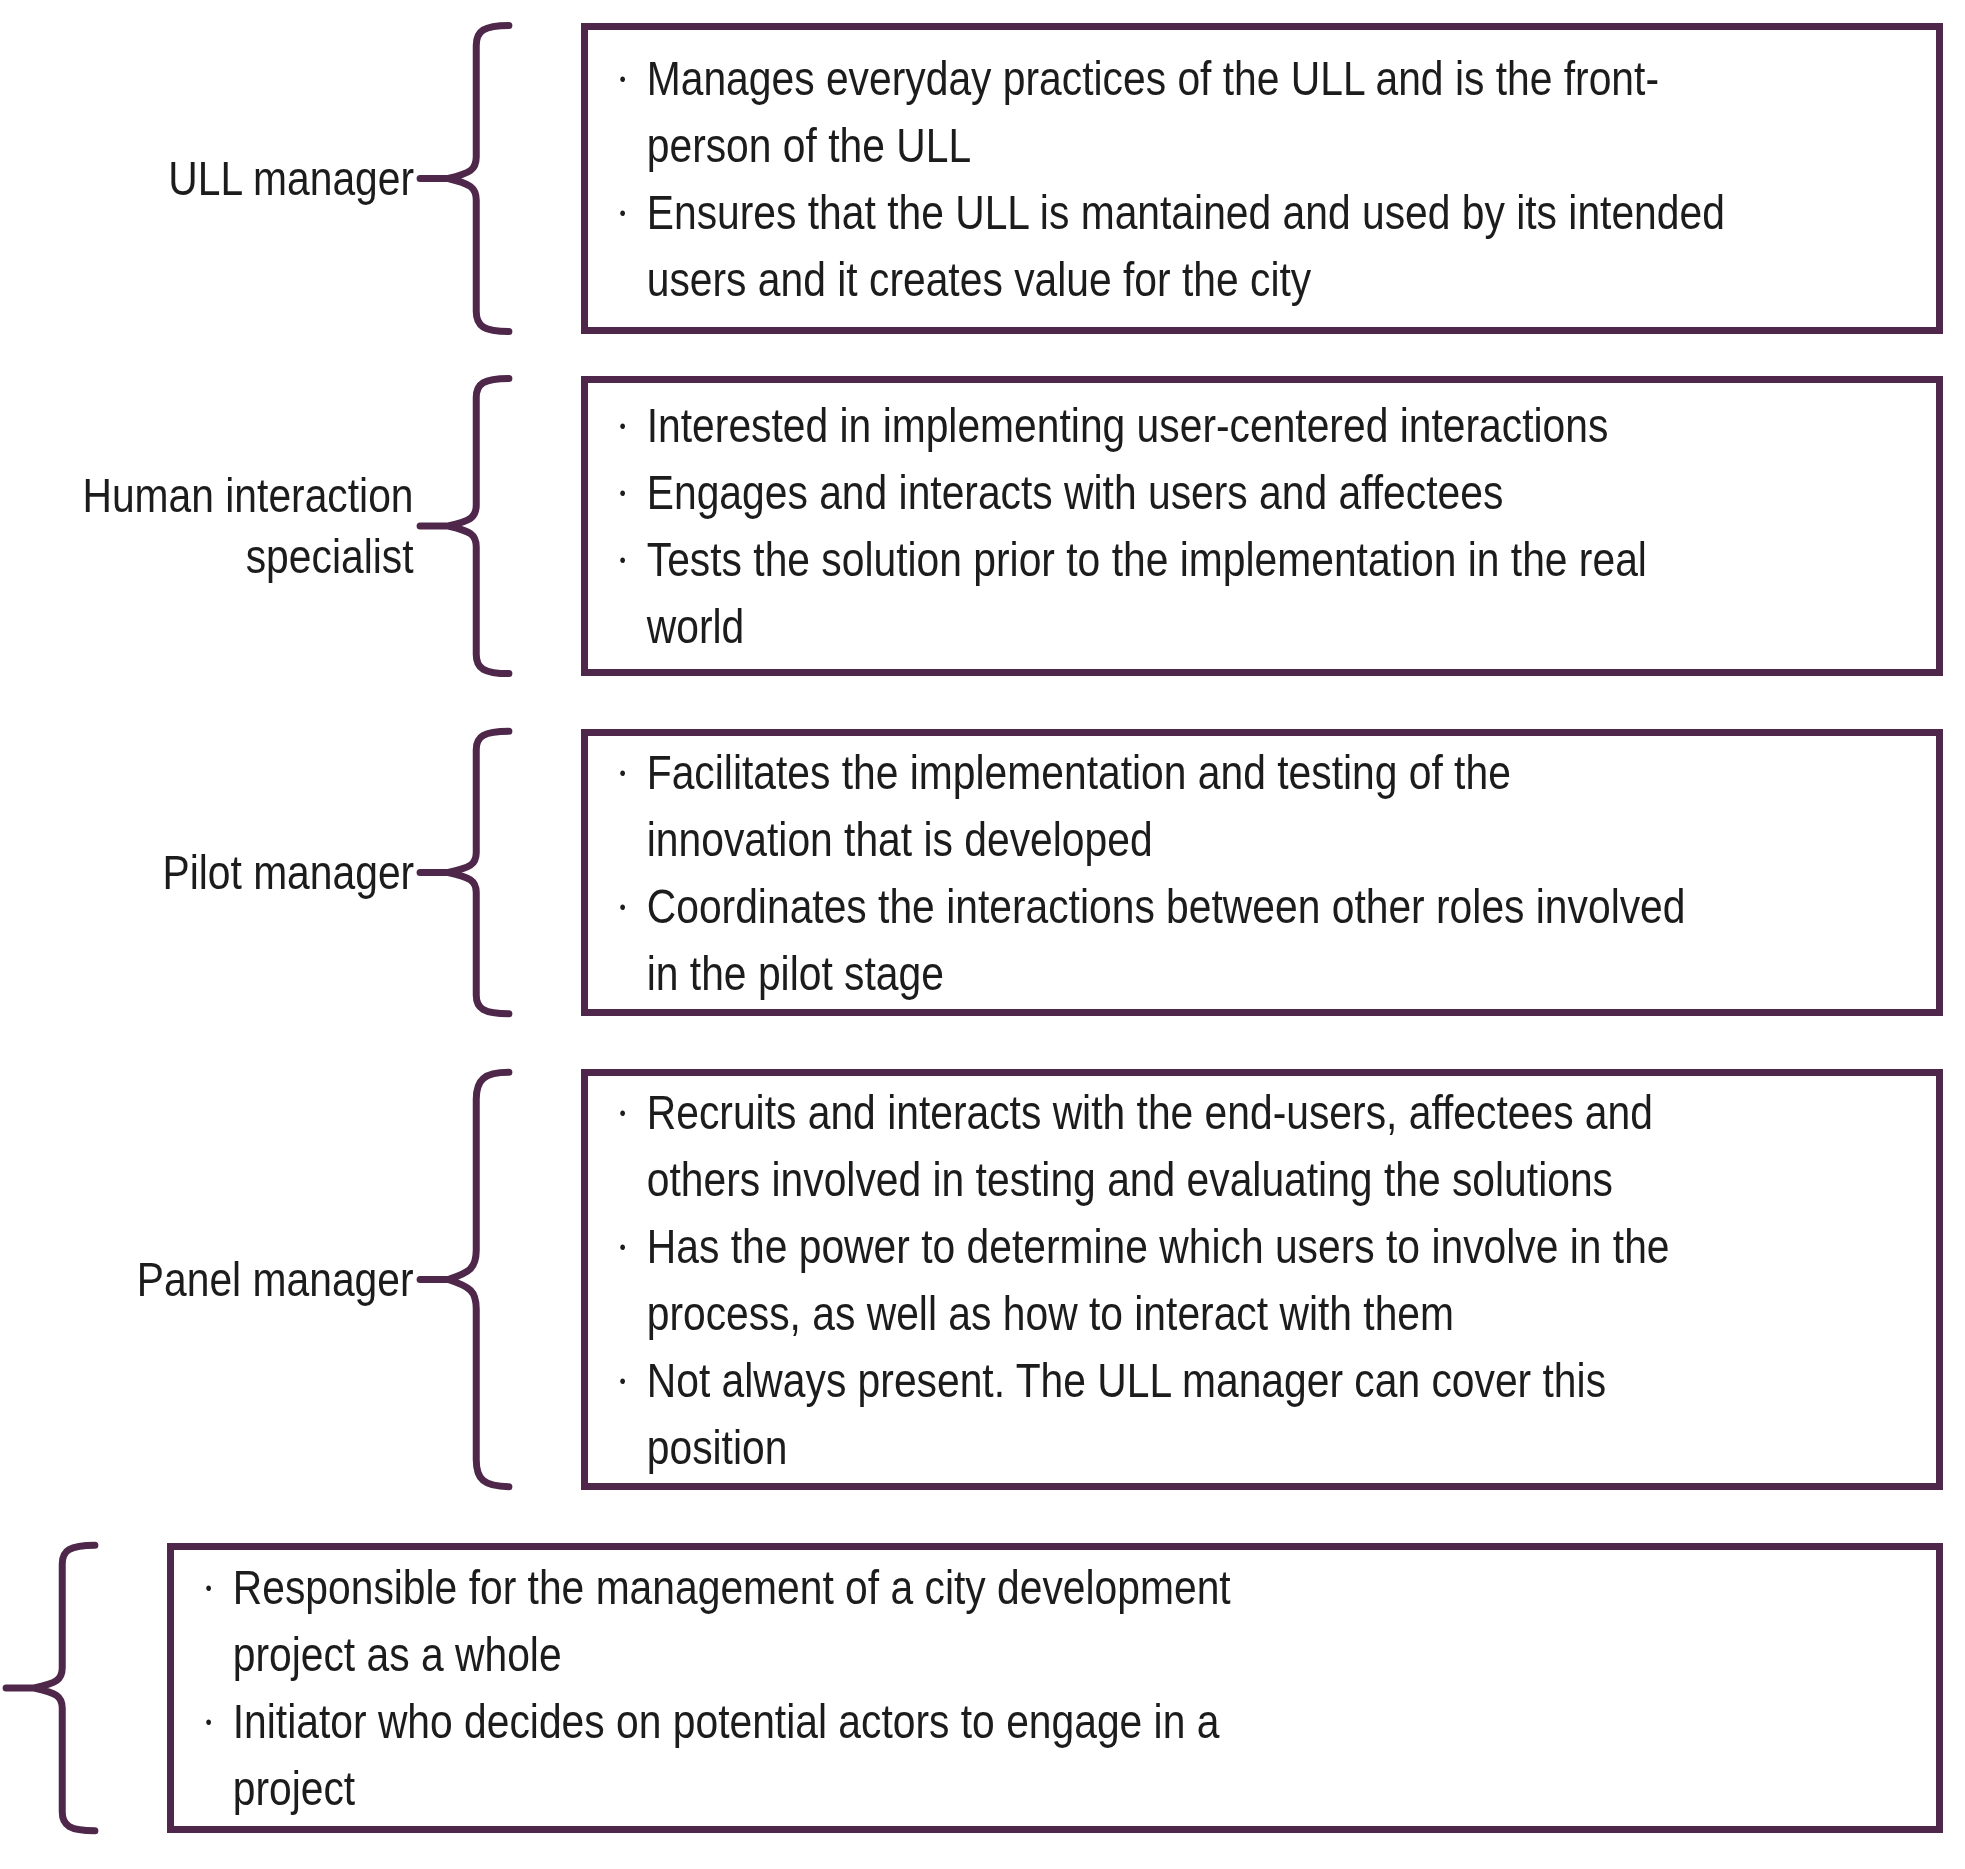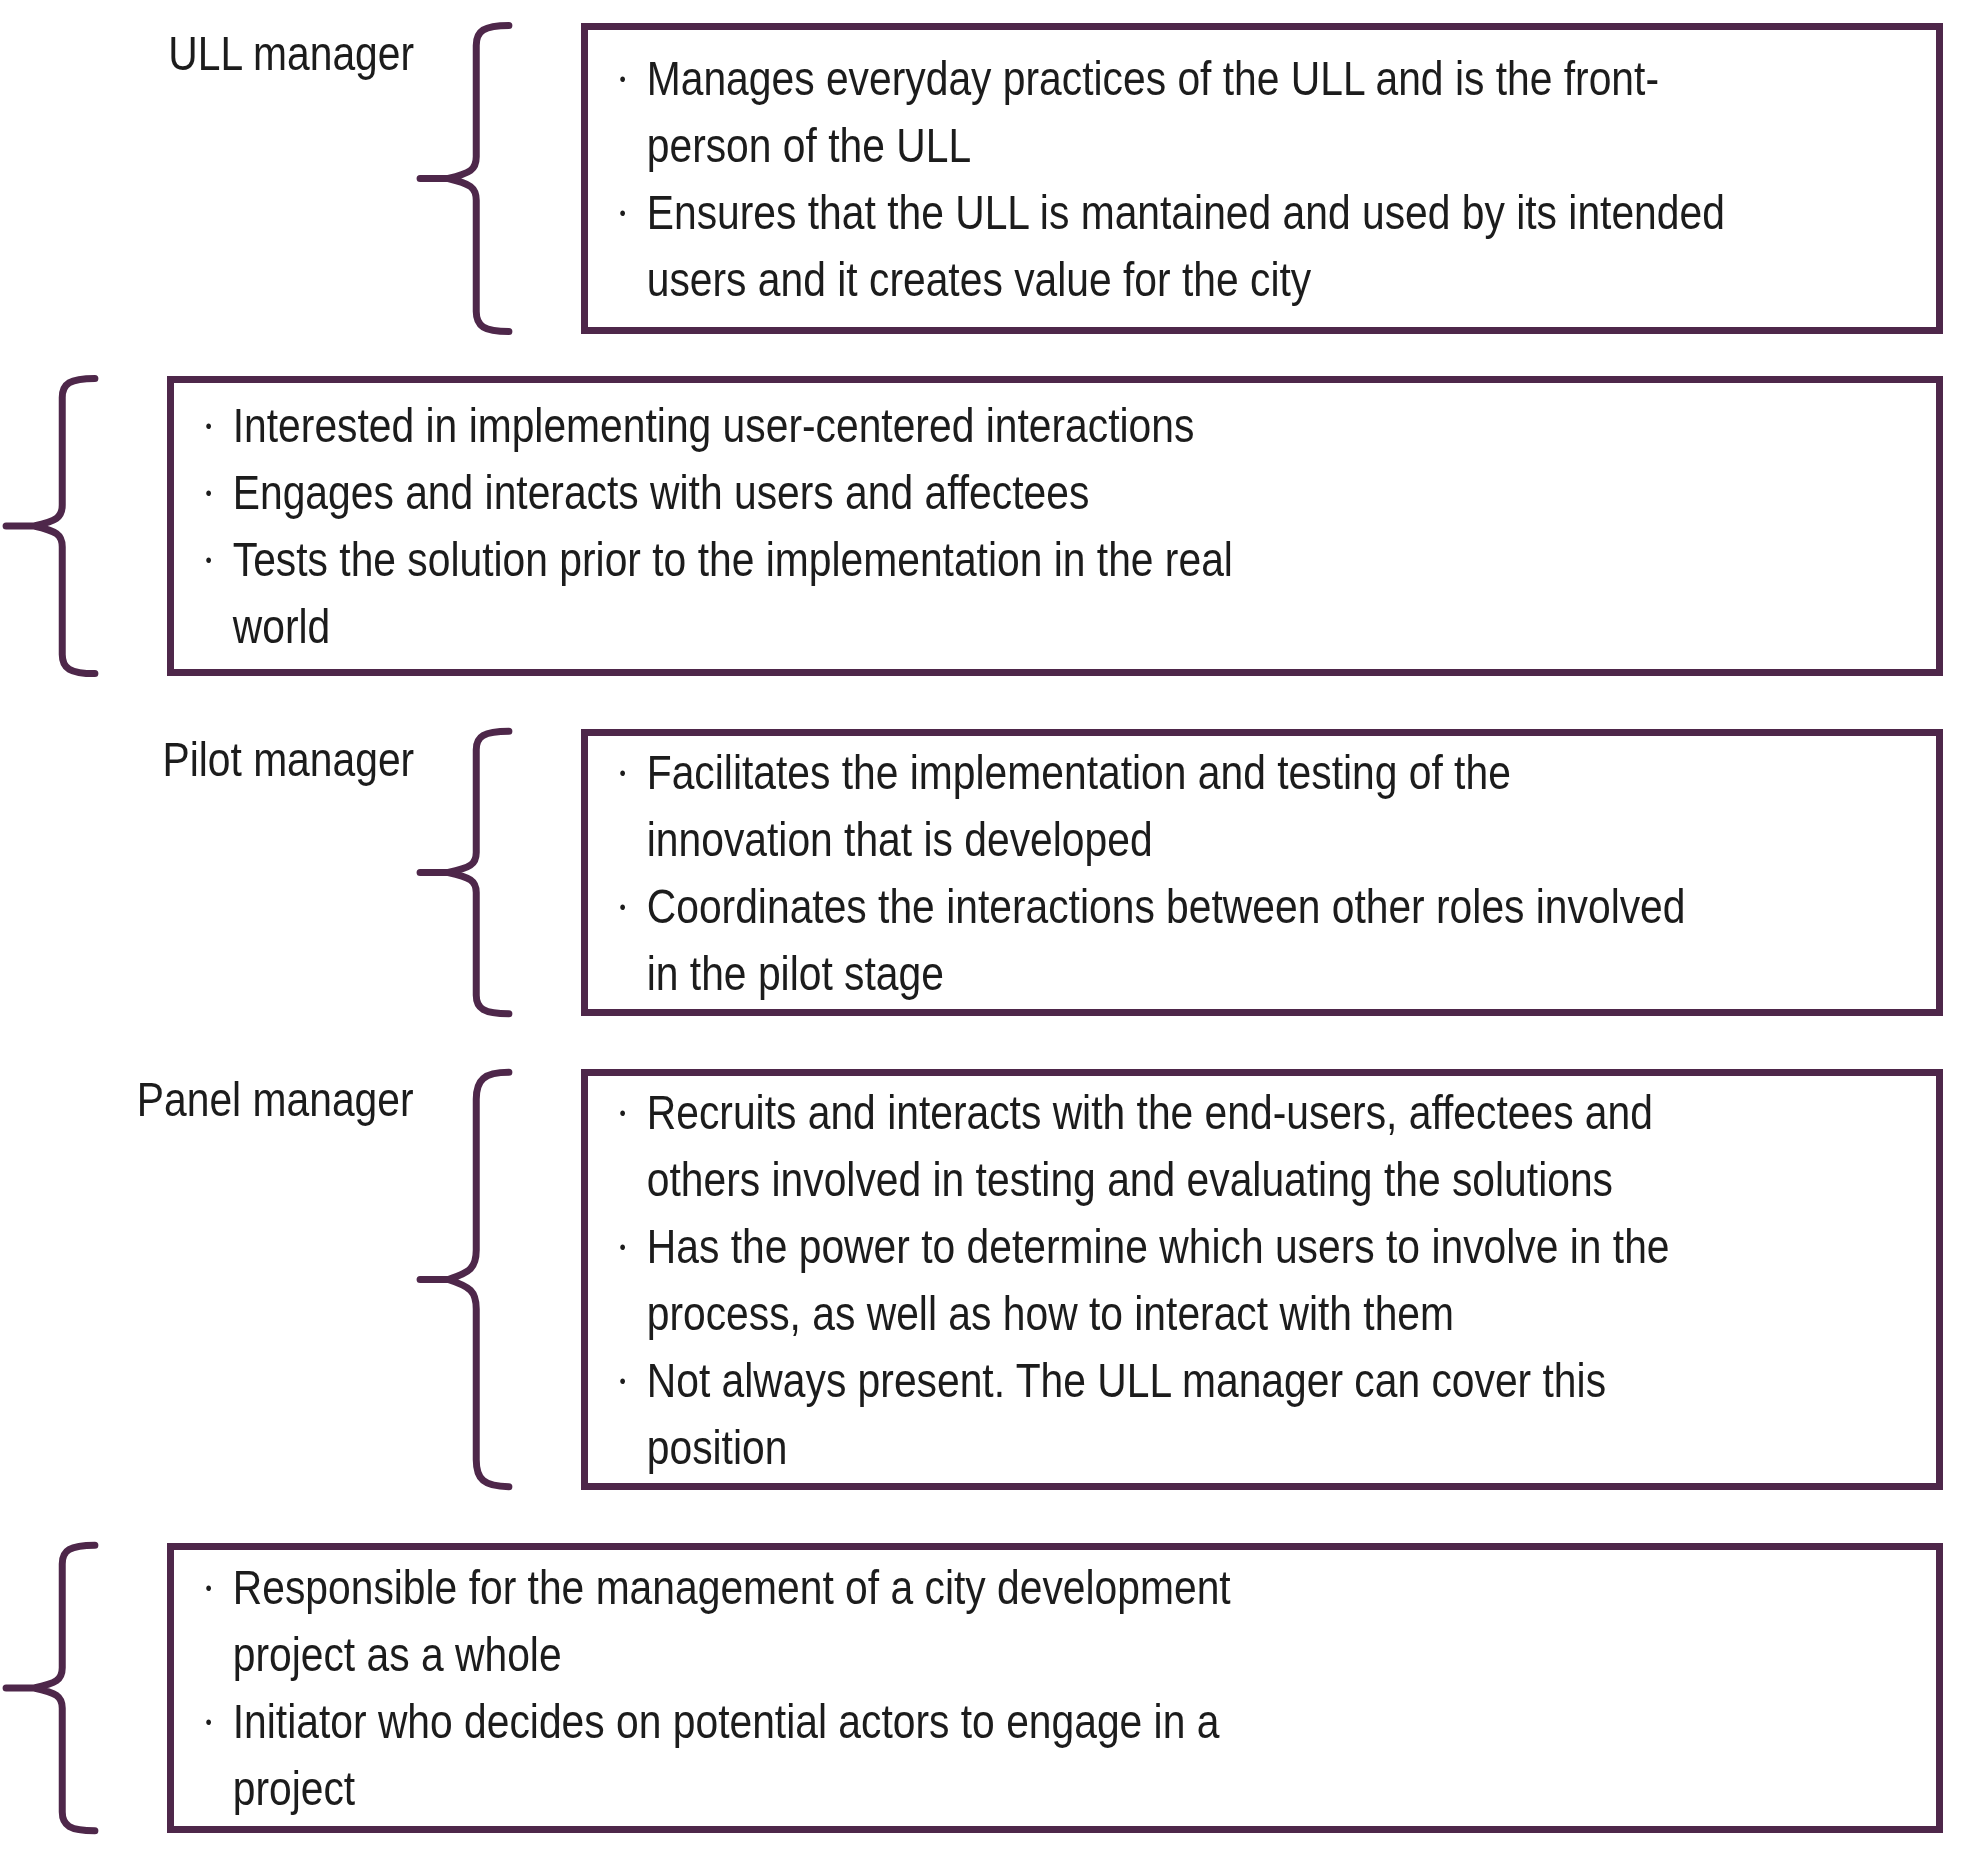--- a/index.html
+++ b/index.html
@@ -25,21 +25,21 @@
   .r1 { height: 311px; }
   .r2 { height: 300px; margin-top: 42px; }
   .r3 { height: 287px; margin-top: 53px; }
   .r4 { height: 421px; margin-top: 53px; }
   .r5 { height: 290px; margin-top: 53px; }
 
   .label {
     width: 414px;
     flex: none;
     display: flex;
-    align-items: flex-start;
+    align-items: center;
     justify-content: flex-end;
   }
   .label-text {
     text-align: right;
     font-size: 48px;
     line-height: 61px;
     transform: scaleX(0.85);
     transform-origin: right center;
     white-space: nowrap;
   }
@@ -122,20 +122,26 @@
           <div class="lines">
             <div class="line">Ensures that the ULL is mantained and used by its intended</div>
             <div class="line">users and it creates value for the city</div>
           </div>
         </div>
       </div>
     </div>
   </div>
 
   <div class="row r2">
+    <div class="label">
+      <div class="label-text">
+        <div>Human interaction</div>
+        <div>specialist</div>
+      </div>
+    </div>
     <div class="brace">
       <svg viewBox="0 0 137 1000" preserveAspectRatio="none">
         <path d="M8,500 L45,500 M125,8 C92,8 82,26 82,72 L82,430 C82,472 74,483 45,500 C74,517 82,528 82,570 L82,928 C82,974 92,992 125,992"></path>
       </svg>
     </div>
     <div class="box">
       <div class="content">
         <div class="bullet">
           <span class="dot">•</span>
           <div class="lines">

